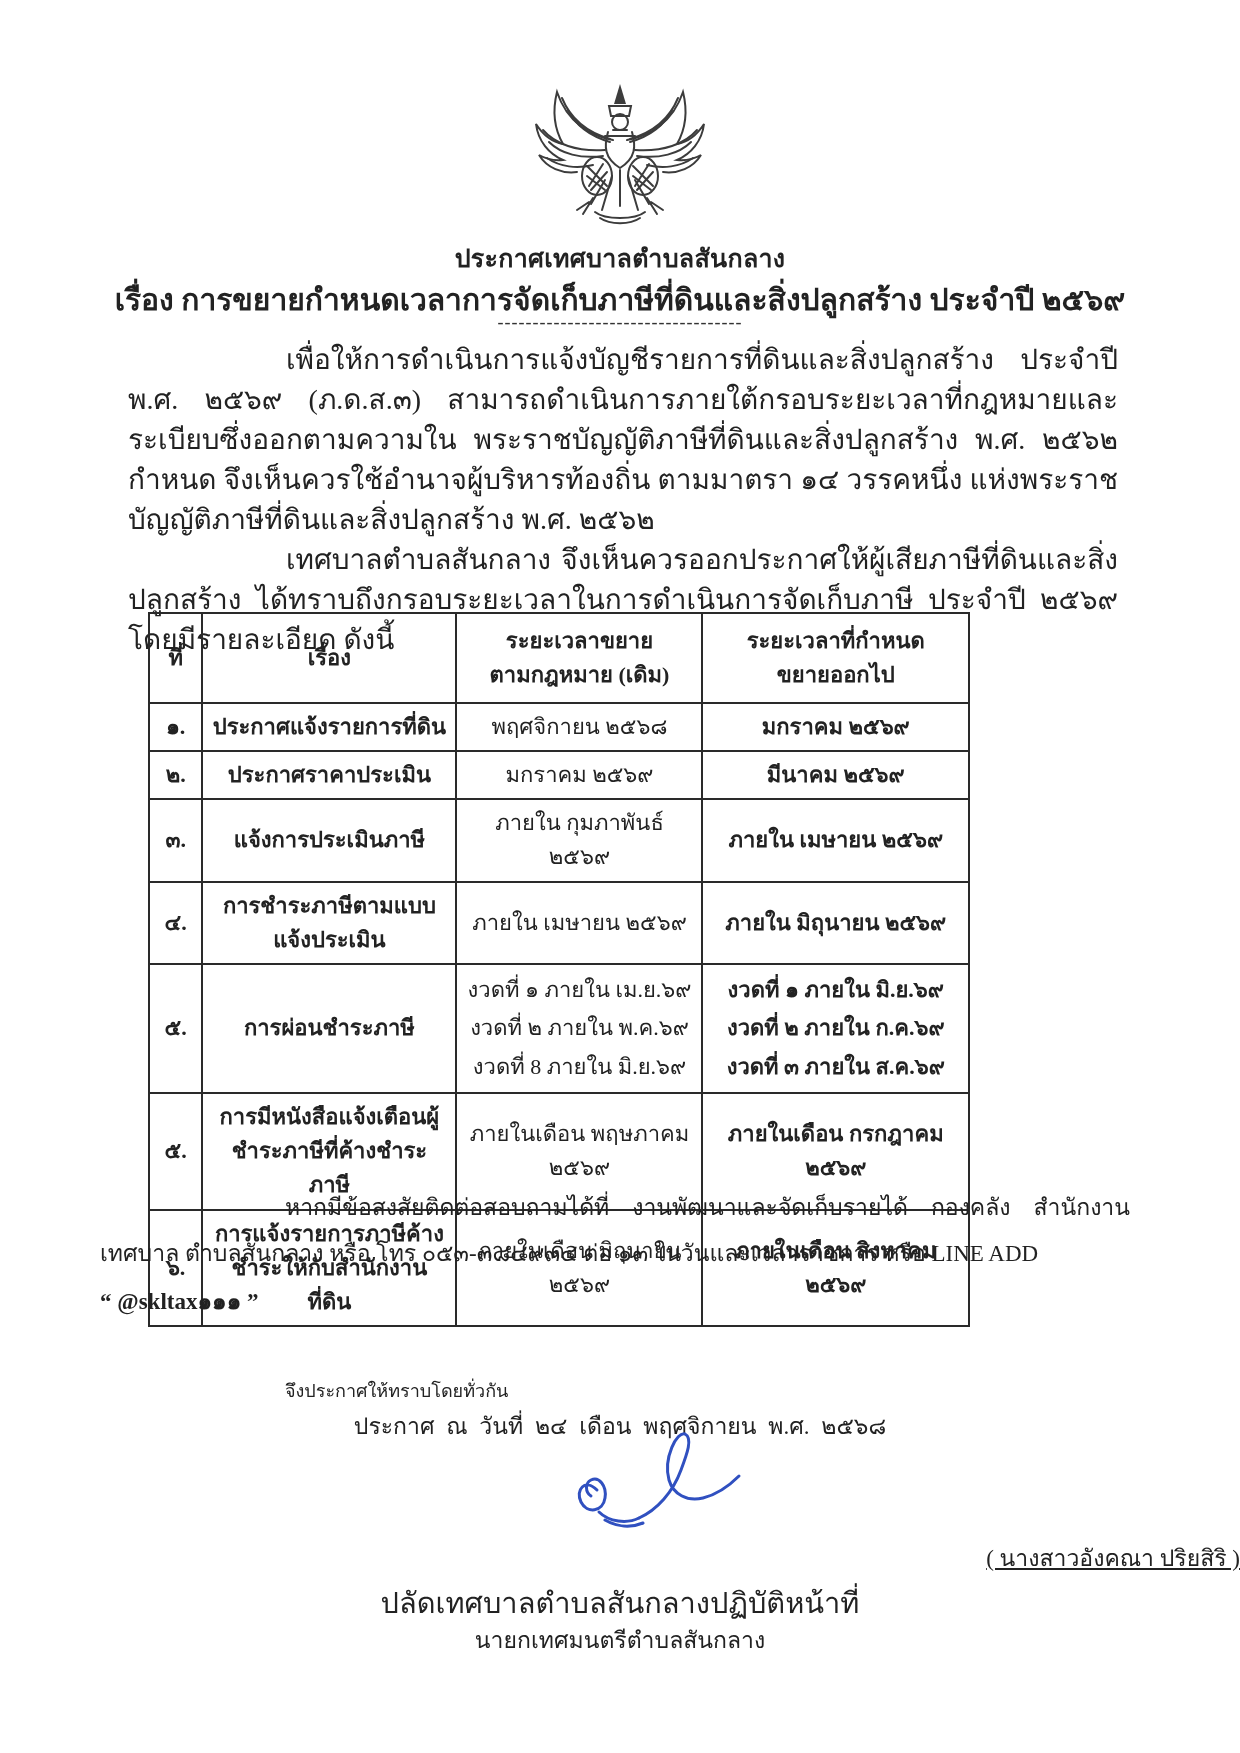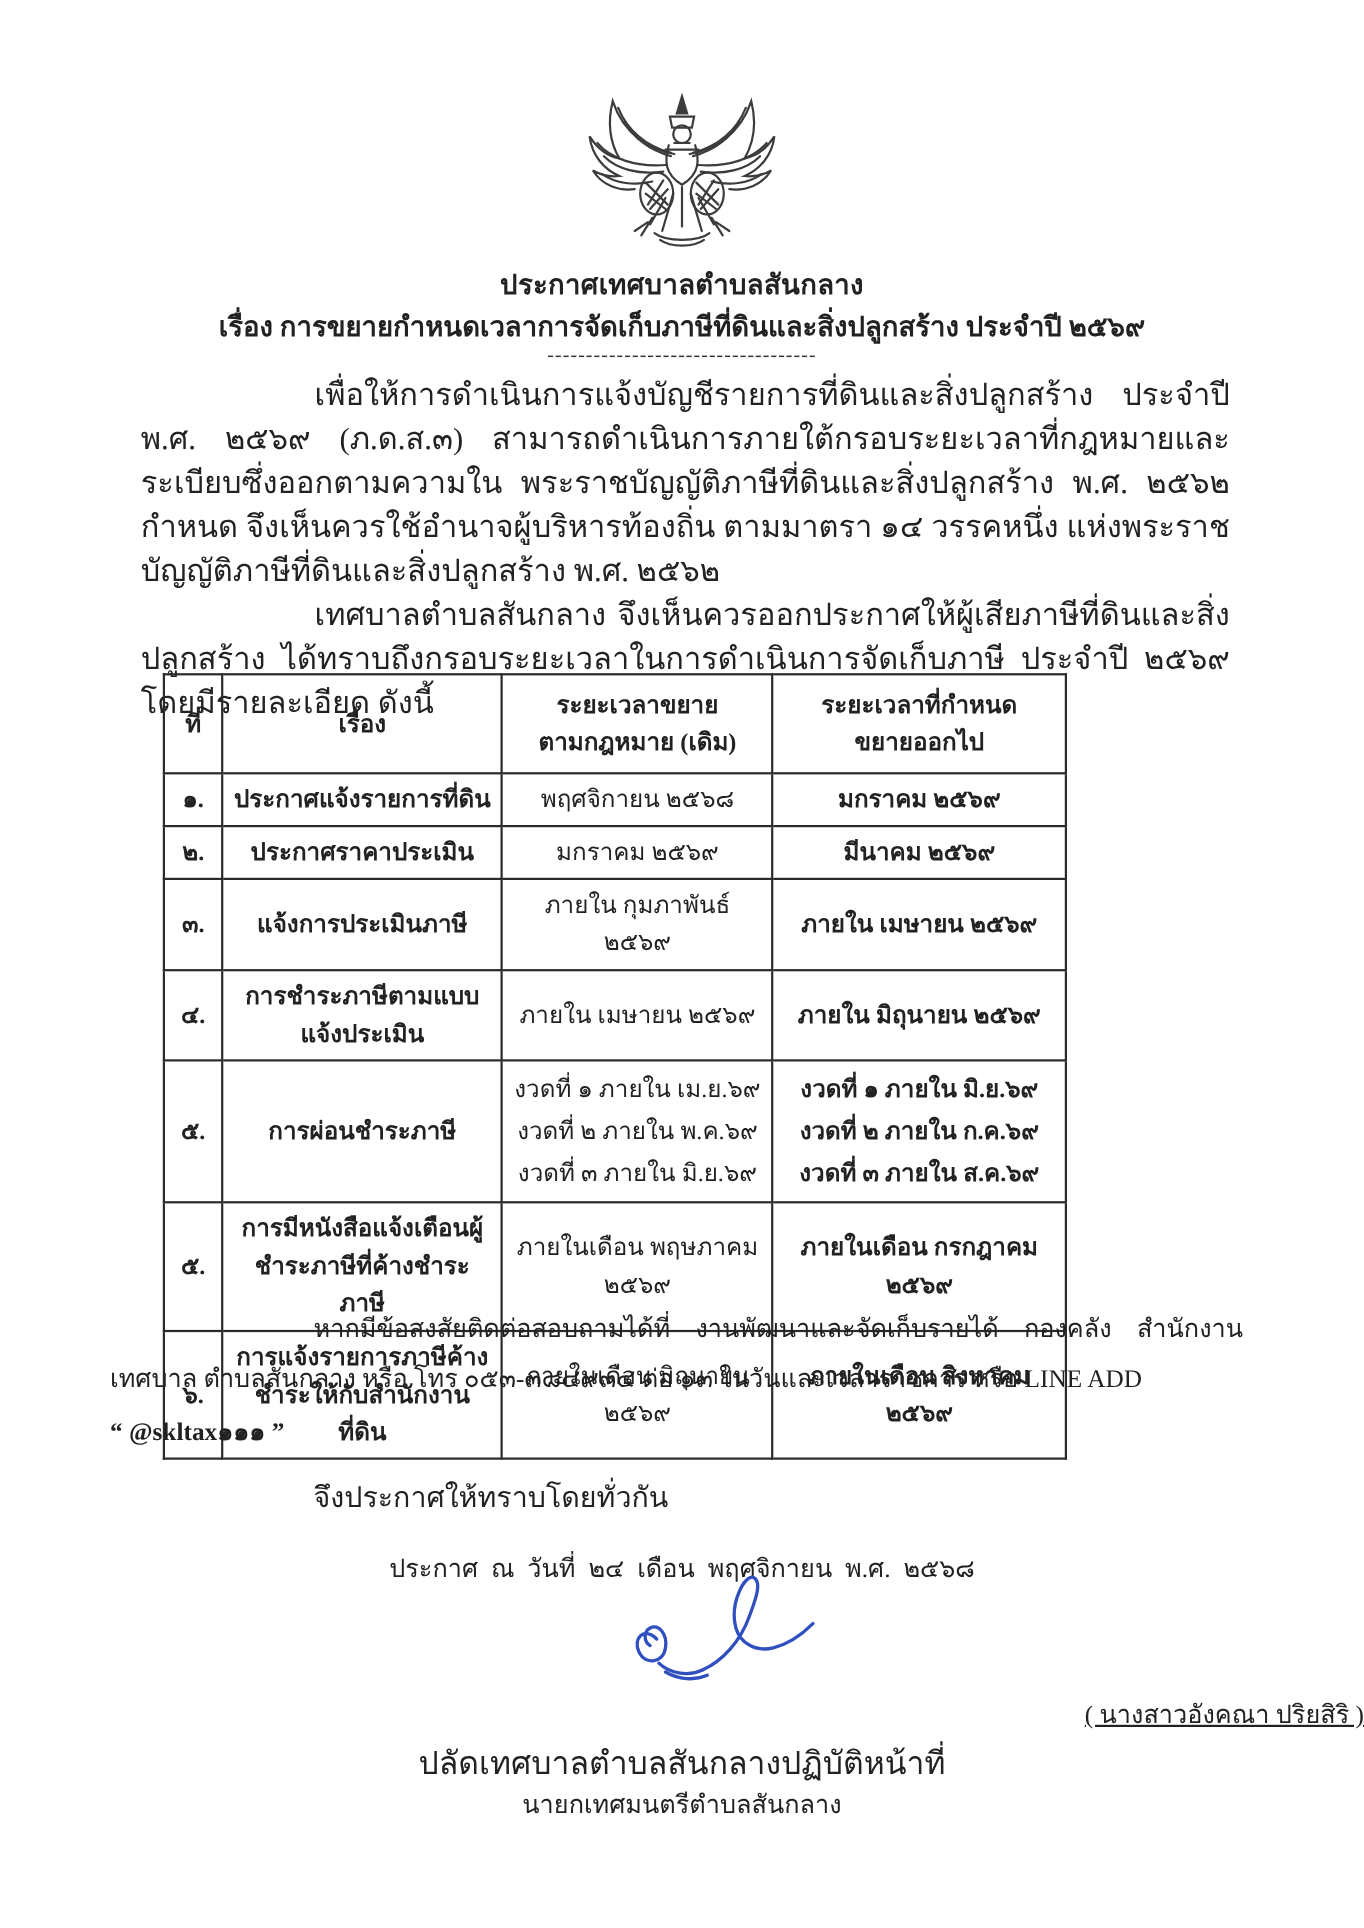--- a/index.html
+++ b/index.html
@@ -30,21 +30,21 @@
     text-align: center;
     font-size: 25px;
     font-weight: bold;
     letter-spacing: 0.3px;
   }
   .doc-subject {
     position: absolute;
     top: 276px;
     width: 100%;
     text-align: center;
-    font-size: 25px;
+    font-size: 30px;
     font-weight: bold;
   }
   .separator {
     position: absolute;
     top: 312px;
     width: 100%;
     text-align: center;
     font-size: 18px;
     letter-spacing: 1px;
     color: #333;
@@ -90,23 +90,23 @@
     left: 100px;
     width: 1030px;
     font-size: 23px;
     line-height: 46px;
     text-align: justify;
   }
   .contact-block .para { text-indent: 185px; }
   .line-id { margin-top: 2px; font-weight: bold; font-size: 23px; }
   .closing-line {
     position: absolute;
-    top: 1340px;
+    top: 1376px;
     left: 285px;
-    font-size: 26px;
+    font-size: 18px;
   }
   .date-line {
     position: absolute;
     top: 1408px;
     width: 100%;
     text-align: center;
     font-size: 23px;
     word-spacing: 6px;
   }
   .signature-wrap {
@@ -239,21 +239,21 @@
         <td class="cell-subject">การชำระภาษีตามแบบแจ้งประเมิน</td>
         <td class="cell-old">ภายใน เมษายน ๒๕๖๙</td>
         <td class="cell-new">ภายใน มิถุนายน ๒๕๖๙</td>
       </tr>
       <tr>
         <td class="cell-no">๕.</td>
         <td class="cell-subject">การผ่อนชำระภาษี</td>
         <td class="cell-old multiline">
           <div>งวดที่ ๑ ภายใน เม.ย.๖๙</div>
           <div>งวดที่ ๒ ภายใน พ.ค.๖๙</div>
-          <div>งวดที่ ๓ ภายใน มิ.ย.๖๙</div>
+          <div>งวดที่ 8 ภายใน มิ.ย.๖๙</div>
         </td>
         <td class="cell-new multiline">
           <div>งวดที่ ๑ ภายใน มิ.ย.๖๙</div>
           <div>งวดที่ ๒ ภายใน ก.ค.๖๙</div>
           <div>งวดที่ ๓ ภายใน ส.ค.๖๙</div>
         </td>
       </tr>
       <tr>
         <td class="cell-no">๕.</td>
         <td class="cell-subject">การมีหนังสือแจ้งเตือนผู้ชำระภาษีที่ค้างชำระภาษี</td>

